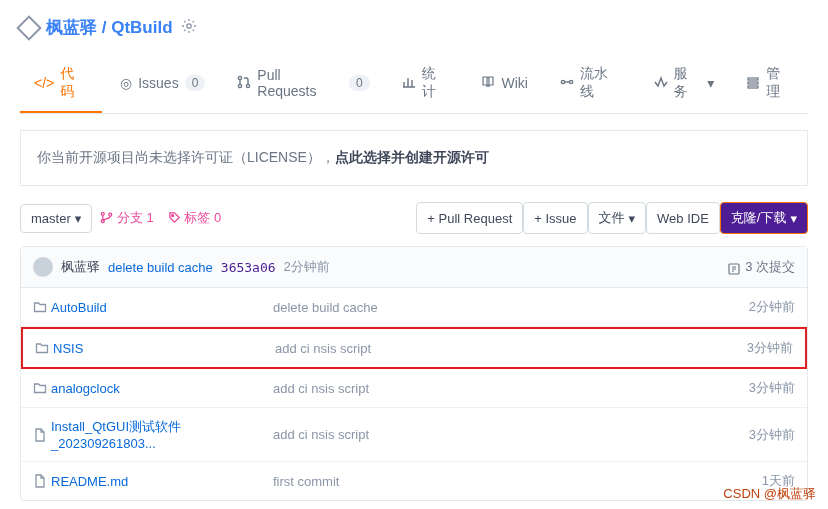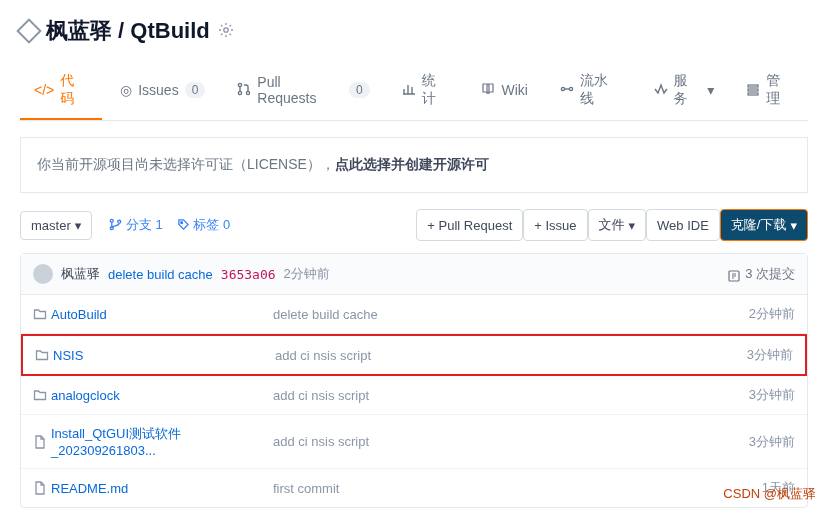--- a/index.html
+++ b/index.html
@@ -1,39 +1,39 @@
 <!DOCTYPE html>
 <html><head>
   <meta charset="utf-8">
   <style>
     * { box-sizing: border-box; margin: 0; padding: 0; }
     body { font-family: -apple-system, BlinkMacSystemFont, "Segoe UI", sans-serif; font-size: 14px; color: #40485b; background: #fff; width: 828px; }
     .container { padding: 16px 20px; }
     .repo-header { display: flex; align-items: center; gap: 8px; margin-bottom: 16px; }
     .repo-icon { width: 18px; height: 18px; border: 2px solid #8b96a8; transform: rotate(45deg); display: inline-block; }
-    .repo-title { font-size: 22px; font-weight: 600; color: #0f172a; }
+    .repo-title { font-size: 17px; font-weight: 600; color: #3b82f6; }
     .repo-settings-icon { color: #8b96a8; }
     .tabs { display: flex; border-bottom: 1px solid #e3e9ed; gap: 4px; }
     .tab { padding: 10px 14px; display: flex; align-items: center; gap: 6px; color: #6b7684; cursor: pointer; border-bottom: 2px solid transparent; font-size: 14px; }
     .tab.active { color: #fe7300; border-bottom-color: #fe7300; }
     .tab .badge { background: #eef1f5; color: #6b7684; border-radius: 10px; padding: 1px 7px; font-size: 12px; min-width: 18px; text-align: center; }
     .notice { margin-top: 16px; border: 1px solid #e3e9ed; padding: 18px 16px; font-size: 14px; color: #6b7684; }
     .notice b { color: #40485b; font-weight: 600; }
     .toolbar { display: flex; align-items: center; margin-top: 16px; gap: 12px; }
     .btn { border: 1px solid #d4dbe0; background: #fff; padding: 6px 10px; border-radius: 4px; font-size: 13px; color: #40485b; cursor: pointer; display: inline-flex; align-items: center; gap: 4px; }
-    .btn-primary { background: #0c4a6e; color: #fff; border-color: #fe7300; }
-    .toolbar-left { display: flex; align-items: center; gap: 17px; }
+    .btn-primary { background: #4c1d95; color: #fff; border-color: #fe7300; }
+    .toolbar-left { display: flex; align-items: center; gap: 8px; }
     .toolbar-right { margin-left: auto; display: flex; gap: 0; }
-    .branch-info { display: flex; align-items: flex-start; gap: 14px; color: #3b82f6; font-size: 13px; }
+    .branch-info { display: flex; align-items: flex-start; gap: 14px; color: #ec4899; font-size: 13px; }
     .file-table { margin-top: 12px; border: 1px solid #e3e9ed; border-radius: 4px; }
     .commit-row { display: flex; align-items: center; padding: 10px 12px; background: #fafbfc; border-bottom: 1px solid #e3e9ed; font-size: 13px; gap: 8px; }
     .avatar { width: 20px; height: 20px; border-radius: 50%; background: #c9d1db; }
     .commit-author { color: #40485b; }
     .commit-msg { color: #0969da; }
-    .commit-sha { color: #be185d; font-family: monospace; }
+    .commit-sha { color: #4c1d95; font-family: monospace; }
     .commit-time { color: #8b96a8; }
     .commit-count { margin-left: auto; color: #6b7684; display: flex; align-items: flex-end; gap: 4px; }
     .file-row { display: flex; align-items: center; padding: 10px 12px; border-bottom: 1px solid #eef1f5; font-size: 13px; }
     .file-row:last-child { border-bottom: none; }
     .file-row.highlighted { border: 2px solid #e02020; }
     .file-name-col { width: 240px; display: flex; align-items: center; gap: 4px; color: #0969da; }
     .file-name-col a { color: #0969da; text-decoration: none; }
     .file-msg-col { flex: 1; color: #8b96a8; }
     .file-time-col { text-align: right; color: #8b96a8; }
     .folder-icon, .file-icon { width: 14px; height: 14px; flex-shrink: 0; }

